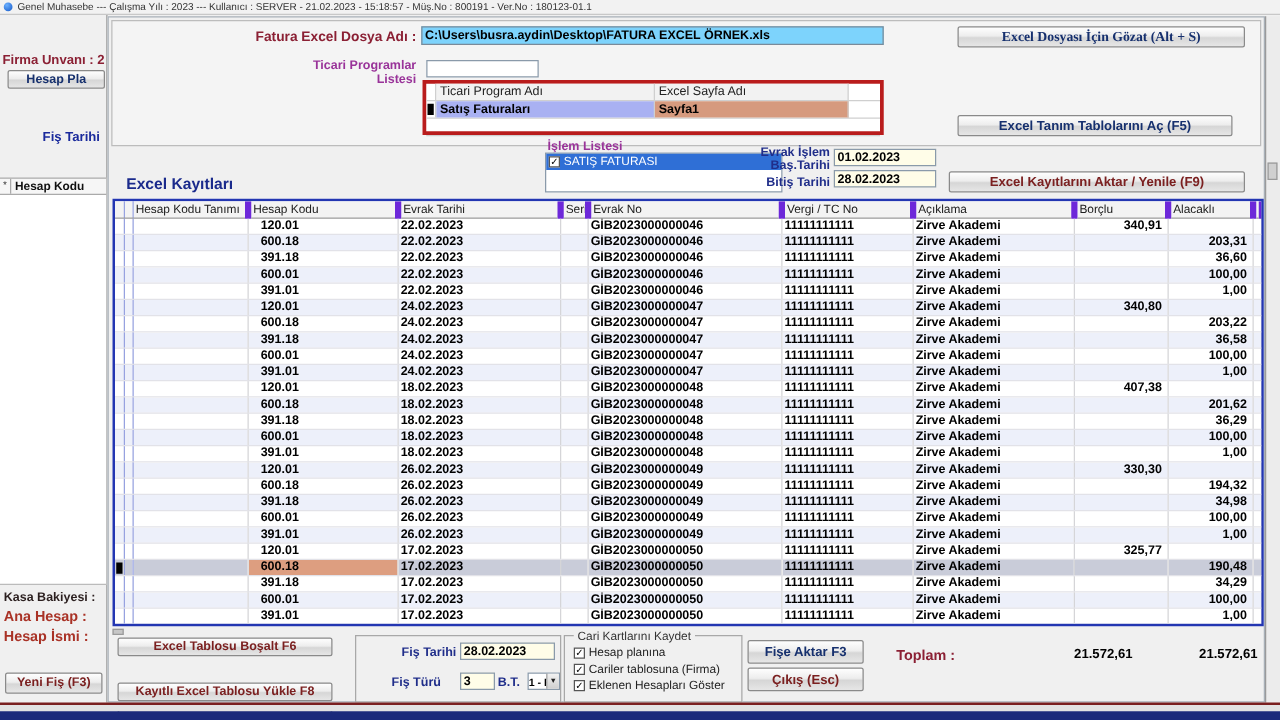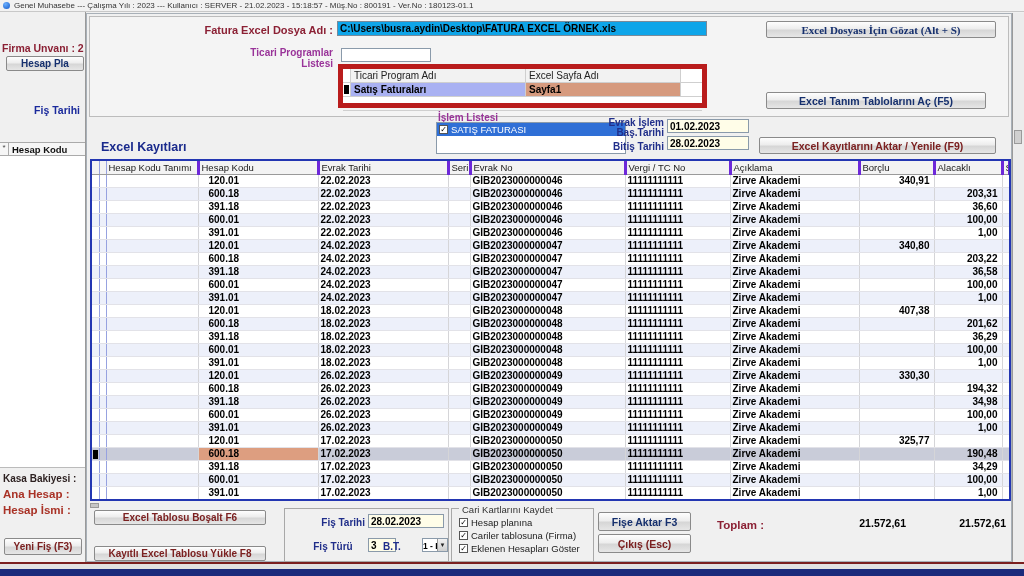--- a/index.html
+++ b/index.html
@@ -29,25 +29,25 @@
   #yeni-fis-btn { left:4px; top:526px; width:78px; height:17px; font-size:10px; }
 
   
   #dialog { left:86px; top:13px; width:926px; height:549px; background:#f0f0f0; border:1px solid #a8b0b8; }
 
   #top-panel { left:2px; top:2px; width:920px; height:101px; background:#f4f4f4; border:1px solid #bcbcbc; }
   .lbl-maroon { font-size:11px; font-weight:bold; color:#8b2034; }
   .lbl-purple { font-size:10px; font-weight:bold; color:#993399; }
   .lbl-navy { font-size:10px; font-weight:bold; color:#202e8a; }
   #file-label { left:46px; top:10px; width:200px; text-align:right; }
-  #file-input { left:250px; top:7px; width:370px; height:15px; background:#0ea5e9; border:1px solid #7a8a99; font-size:10px; font-weight:bold; color:#000; padding:1px 2px; white-space:nowrap; overflow:hidden; }
+  #file-input { left:250px; top:7px; width:370px; height:15px; background:#7dd3fc; border:1px solid #7a8a99; font-size:10px; font-weight:bold; color:#000; padding:1px 2px; white-space:nowrap; overflow:hidden; }
   #browse-btn { left:679px; top:7px; width:230px; height:17px; font-size:11px;font-family:Liberation Serif, serif; }
   #ticari-label { left:100px; top:33px; width:146px; text-align:right; white-space:pre-line; line-height:11px; }
   #mini-input { left:254px; top:34px; width:90px; height:14px; background:#fff; border:1px solid #8a9aaa; }
-  #program-table { left:251px; top:50px; width:369px; height:44px; background:#fff; border:5px solid #b91c1c; font-size:10px; }
+  #program-table { left:251px; top:50px; width:369px; height:44px; background:#fff; border:3px solid #b91c1c; font-size:10px; }
   #program-table .row { display:flex; height:14px; border-bottom:1px solid #cfcfcf; }
   #program-table .m { width:8px; border-right:1px solid #cfcfcf; position:relative; }
   #program-table .m.sel::after { content:""; position:absolute; left:1px; top:2px; width:5px; height:9px; background:#000; }
   #program-table .c1 { width:175px; border-right:1px solid #cfcfcf; padding:1px 0 0 3px; overflow:hidden; white-space:nowrap; }
   #program-table .c2 { width:155px; border-right:1px solid #cfcfcf; padding:1px 0 0 3px; overflow:hidden; white-space:nowrap; }
   #program-table .c3 { flex:1; }
   #program-table .hdr .c1, #program-table .hdr .c2 { background:#f2f2f2; color:#222; }
   #program-table .data .c1 { background:#a9b1f2; font-weight:bold; }
   #program-table .data .c2 { background:#d69a7e; font-weight:bold; }
   #tanim-btn { left:679px; top:78px; width:220px; height:17px; font-size:10.5px; }
@@ -60,21 +60,21 @@
   #bitis-label { left:470px; top:127px; width:107px; text-align:right; }
   .date-field { width:82px; height:14px; background:#fffde8; border:1px solid #8a9aaa; font-size:10px; font-weight:bold; padding:1px 2px; }
   #bas-field { left:580px; top:105px; }
   #bitis-field { left:580px; top:122px; }
   #aktar-btn { left:672px; top:123px; width:237px; height:17px; font-size:10.5px; }
   #excel-kayitlari { left:14px; top:126px; font-size:12.5px; font-weight:bold; color:#1a2a8c; }
 
   
   #grid-wrap { left:3px; top:145px; width:921px; height:342px; border:2px solid #2336b2; background:#fff; overflow:hidden; }
   #excel-grid { border-collapse:collapse; table-layout:fixed; width:917px; }
-  #excel-grid th { height:13px; background:#f3f3f3; font-size:9.5px; font-weight:normal; color:#202020; text-align:left; padding:0 0 0 2px; border-right:3px solid #6d28d9; border-bottom:1px solid #9a9a9a; white-space:nowrap; overflow:hidden; }
+  #excel-grid th { height:13px; background:#f3f3f3; font-size:9.5px; font-weight:normal; color:#202020; text-align:left; padding:0 0 0 2px; border-right:5px solid #6d28d9; border-bottom:1px solid #9a9a9a; white-space:nowrap; overflow:hidden; }
   #excel-grid td { height:13px; font-size:10px; font-weight:bold; color:#000; padding:0 2px; border-right:1px solid #d5d5d8; border-bottom:1px solid #e2e2e8; white-space:nowrap; overflow:hidden; }
   #excel-grid tr.alt td { background:#edf0fa; }
   #excel-grid td.c0, #excel-grid td.c1 { border-right:1px solid #97a2e0; padding:0; }
   #excel-grid th.c0, #excel-grid th.c1 { border-right:1px solid #97a2e0; }
   #excel-grid td.c3 { padding-left:10px; }
   #excel-grid td.c9, #excel-grid td.c10 { text-align:right; padding-right:4px; }
   #excel-grid tr.sel td { background:#c9ccd9; }
   #excel-grid tr.sel td.c3 { background:#dd9e80; }
   #excel-grid tr.sel td.c0 { position:relative; }
   #excel-grid tr.sel td.c0::after { content:""; position:absolute; left:1px; top:2px; width:5px; height:9px; background:#000; }
@@ -84,21 +84,21 @@
   .bot-btn { width:172px; height:15px; font-size:10px; }
   #bosalt-btn { left:7px; top:496px; }
   #kaydet-btn { left:7px; top:514px;margin-top:40px; }
   #yukle-btn { left:7px; top:532px; }
   .groupbox { border:1px solid #a8a8a8; background:#f0f0f0; }
   #fis-box { left:197px; top:494px; width:165px; height:54px; }
   #fis-tarihi-lbl { left:214px; top:503px; width:64px; text-align:right; }
   #fis-tarihi-field { left:281px; top:500px; width:76px; }
   #fis-turu-lbl { left:214px; top:527px; width:64px; text-align:center; }
   #fis-turu-field { left:281px; top:524px; width:28px; }
-  #bt-lbl { left:296px; top:527px; width:22px; }
+  #bt-lbl { left:307px; top:527px; width:22px; text-align:right; }
   #bt-select { left:335px; top:524px; width:26px; height:14px; background:#fff; border:1px solid #8a9aaa; display:flex; }
   #bt-select .val { flex:1; font-size:8.5px; font-weight:bold; overflow:hidden; white-space:nowrap; padding-top:2px; }
   #bt-select .arrow { width:10px; background:linear-gradient(#f2f2f2,#cfcfcf); border-left:1px solid #999; font-size:6px; text-align:center; line-height:12px; color:#222; }
   #cari-box { left:364px; top:494px; width:143px; height:54px; }
   #cari-legend { left:372px; top:490px; background:#f0f0f0; padding:0 3px; font-size:9.5px; color:#333; }
   #cari-checks { left:372px; top:502px; width:132px; }
   #cari-checks .row { display:flex; align-items:center; height:13px; font-size:9.5px; color:#222; }
   #fise-aktar-btn { left:511px; top:498px; width:93px; height:19px; font-size:10.5px; }
   #cikis-btn { left:511px; top:520px; width:93px; height:19px; font-size:10.5px; }
   #toplam-lbl { left:630px; top:505px; font-size:11.5px; font-weight:bold; color:#8b2034; }

